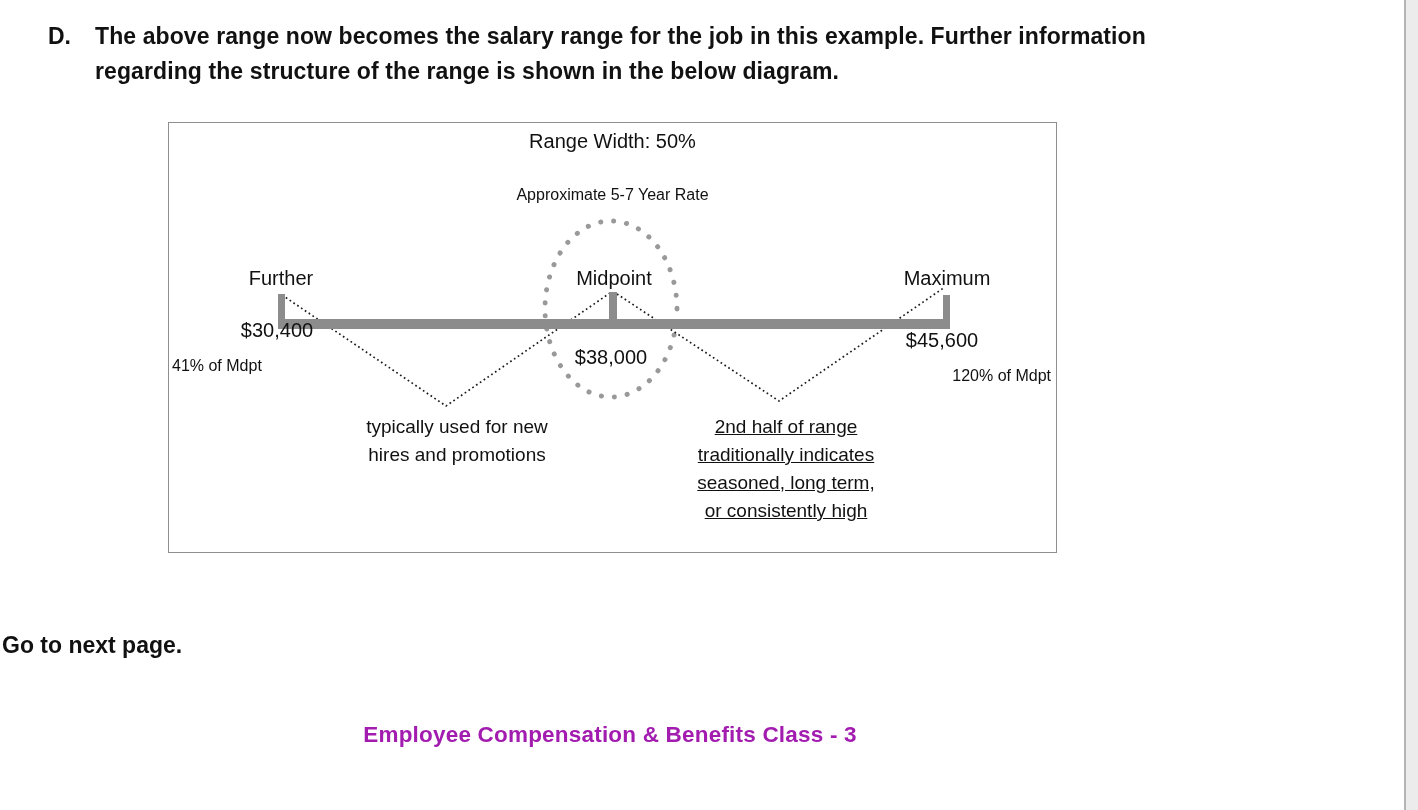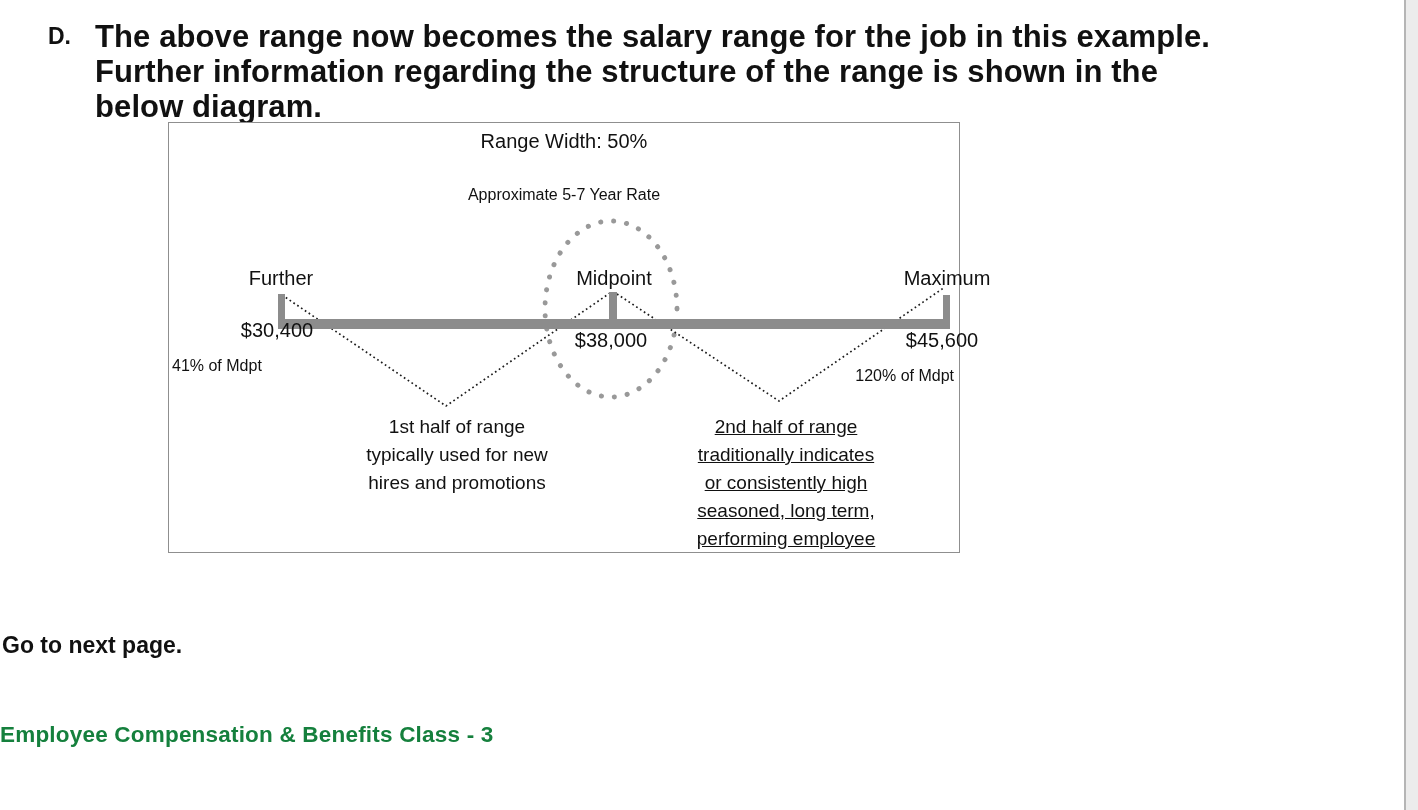--- a/index.html
+++ b/index.html
@@ -33,30 +33,30 @@
     position: absolute;
     left: 48px; top: 19px;
     font-size: 23px;
     font-weight: 600;
     line-height: 35px;
   }
   .header-para {
     position: absolute;
     left: 95px; top: 19px;
     width: 1150px;
-    font-size: 31px;
+    font-size: 23px;
     font-weight: 600;
     line-height: 35px;
     letter-spacing: 0.1px;
   }
   
   .diagram-box {
     position: absolute;
     left: 168px; top: 122px;
-    width: 792px; height: 431px;
+    width: 889px; height: 431px;
     border: 1px solid #8f8f8f;
     background: #ffffff;
   }
   .diagram-svg { position: absolute; left: 0; top: 0; }
   .dg-title {
     position: absolute;
     left: 0; top: 7px; width: 100%;
     text-align: center;
     font-size: 20px;
   }
@@ -80,23 +80,24 @@
   .next-page {
     position: absolute;
     left: 2px; top: 632px;
     font-size: 23px;
     font-weight: 600;
   }
   .footer {
     position: absolute;
     left: 0; top: 722px;
     width: 1220px;
+    text-align: center;
     font-size: 22.5px;
     font-weight: 600;
-    color: #15803d;
+    color: #a21caf;
     letter-spacing: 0.2px;
   }
 </style>
 </head>
 <body>
 
 <div class="screen">
 
   <div class="header-item">D.</div>
   <div class="header-para">The above range now becomes the salary range for the job in this example. Further information regarding the structure of the range is shown in the below diagram.</div>
@@ -119,38 +120,36 @@
     </svg>
 
     <div class="dg-title">Range Width: 50%</div>
     <div class="dg-subtitle">Approximate 5-7 Year Rate</div>
 
     <div class="dg-label" style="left:112px; top:144px;">Further</div>
     <div class="dg-label" style="left:445px; top:144px;">Midpoint</div>
     <div class="dg-label" style="left:778px; top:144px;">Maximum</div>
 
     <div class="dg-value" style="left:108px; top:196px;text-align:center;">$30,400</div>
-    <div class="dg-value" style="left:442px; top:206px;">$38,000</div>
+    <div class="dg-value" style="left:442px; top:223px;">$38,000</div>
     <div class="dg-value" style="left:773px; top:206px;">$45,600</div>
 
     <div class="dg-note" style="left:3px; top:234px;">41% of Mdpt</div>
     <div class="dg-note" style="right:5px; top:244px;">120% of Mdpt</div>
 
     <div class="dg-block" style="left:288px; top:290px;">
-      <div>1st half of range</div>
       <div>typically used for new</div>
       <div>hires and promotions</div>
     </div>
 
     <div class="dg-block" style="left:617px; top:290px;text-decoration:underline;">
       <div>2nd half of range</div>
       <div>traditionally indicates</div>
+      <div>seasoned, long term,</div>
       <div>or consistently high</div>
-      <div>seasoned, long term,</div>
-      <div>performing employee</div>
     </div>
   </div>
 
   <div class="next-page">Go to next page.</div>
 
   <div class="footer">Employee Compensation &amp; Benefits Class - 3</div>
 
   <div class="page-edge-line"></div>
   <div class="page-edge-gutter"></div>
 

